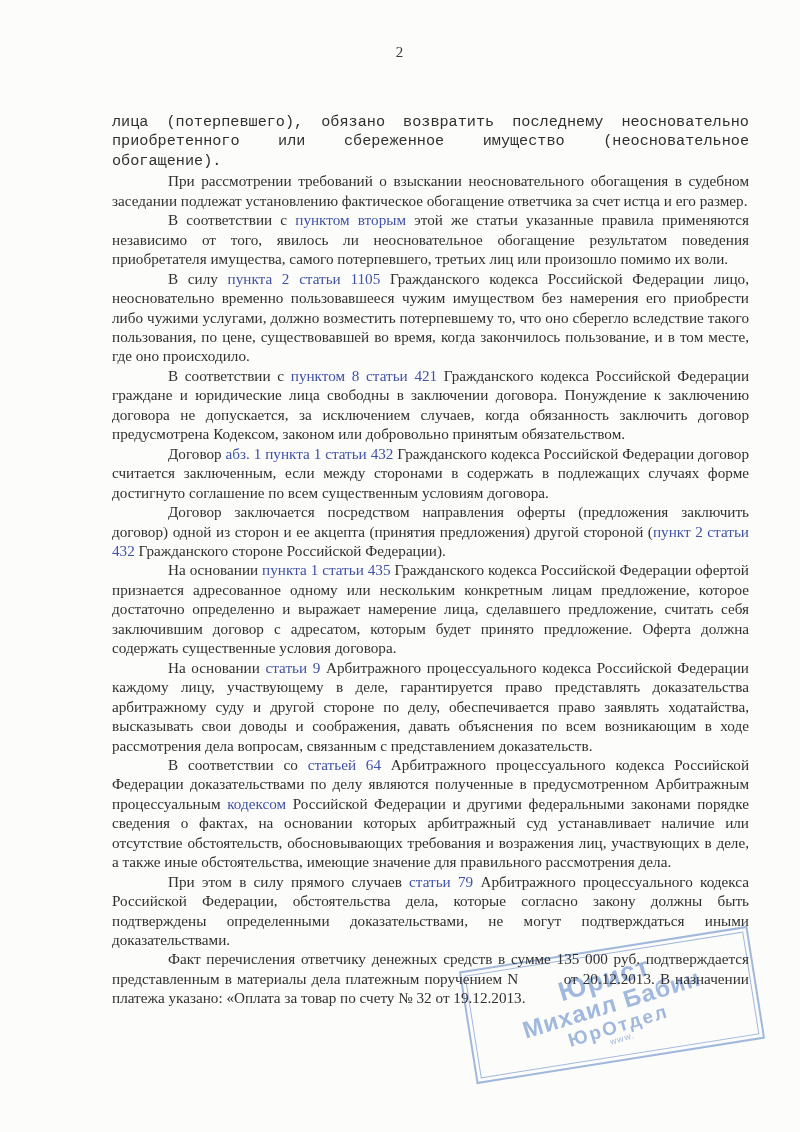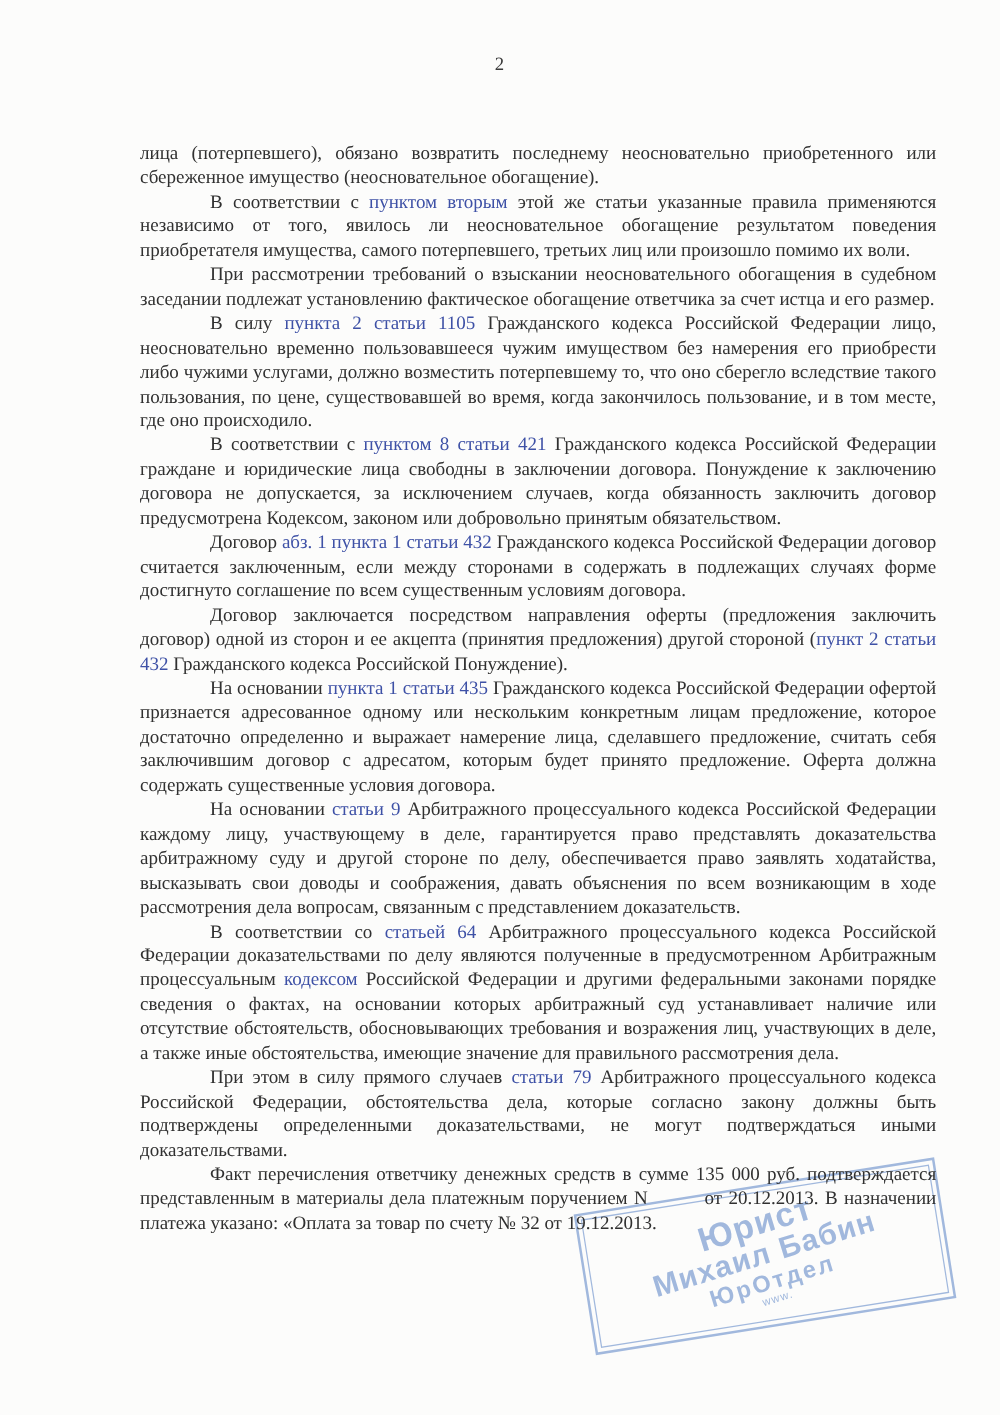--- a/index.html
+++ b/index.html
@@ -34,21 +34,21 @@
     z-index: 2;
     text-align: justify;
     font-size: 15.2px;
     line-height: 19.45px;
     color: var(--text-color);
   }
   .doc-body p {
     margin: 0;
     text-indent: 56px;
   }
-  .doc-body p.no-indent { text-indent: 0; }
+  .doc-body p.no-indent { text-indent: 0; font-family: Liberation Mono, monospace; }
   .ref { color: var(--link-color); }
   
   .stamp {
     position: absolute;
     left: 466px; top: 948px;
     width: 292px; height: 114px;
     transform: rotate(-9deg);
     border: 2px solid var(--stamp-color);
     opacity: 0.72;
     z-index: 1;
@@ -80,26 +80,26 @@
 </style>
 </head>
 <body>
 
 <div class="page">
 
   <div class="page-number">2</div>
 
   <div class="doc-body">
       <p class="no-indent"><span>лица (потерпевшего), обязано возвратить последнему неосновательно приобретенного или сбереженное имущество (неосновательное обогащение).</span></p>
+      <p><span>При рассмотрении требований о взыскании неосновательного обогащения в судебном заседании подлежат установлению фактическое обогащение ответчика за счет истца и его размер.</span></p>
       <p><span>В соответствии с </span><span class="ref">пунктом вторым</span><span> этой же статьи указанные правила применяются независимо от того, явилось ли неосновательное обогащение результатом поведения приобретателя имущества, самого потерпевшего, третьих лиц или произошло помимо их воли.</span></p>
-      <p><span>При рассмотрении требований о взыскании неосновательного обогащения в судебном заседании подлежат установлению фактическое обогащение ответчика за счет истца и его размер.</span></p>
       <p><span>В силу </span><span class="ref">пункта 2 статьи 1105</span><span> Гражданского кодекса Российской Федерации лицо, неосновательно временно пользовавшееся чужим имуществом без намерения его приобрести либо чужими услугами, должно возместить потерпевшему то, что оно сберегло вследствие такого пользования, по цене, существовавшей во время, когда закончилось пользование, и в том месте, где оно происходило.</span></p>
       <p><span>В соответствии с </span><span class="ref">пунктом 8 статьи 421</span><span> Гражданского кодекса Российской Федерации граждане и юридические лица свободны в заключении договора. Понуждение к заключению договора не допускается, за исключением случаев, когда обязанность заключить договор предусмотрена Кодексом, законом или добровольно принятым обязательством.</span></p>
       <p><span>Договор </span><span class="ref">абз. 1 пункта 1 статьи 432</span><span> Гражданского кодекса Российской Федерации договор считается заключенным, если между сторонами в содержать в подлежащих случаях форме достигнуто соглашение по всем существенным условиям договора.</span></p>
-      <p><span>Договор заключается посредством направления оферты (предложения заключить договор) одной из сторон и ее акцепта (принятия предложения) другой стороной (</span><span class="ref">пункт 2 статьи 432</span><span> Гражданского кодекса Российской Понуждение).</span></p>
+      <p><span>Договор заключается посредством направления оферты (предложения заключить договор) одной из сторон и ее акцепта (принятия предложения) другой стороной (</span><span class="ref">пункт 2 статьи 432</span><span> Гражданского стороне Российской Федерации).</span></p>
       <p><span>На основании </span><span class="ref">пункта 1 статьи 435</span><span> Гражданского кодекса Российской Федерации офертой признается адресованное одному или нескольким конкретным лицам предложение, которое достаточно определенно и выражает намерение лица, сделавшего предложение, считать себя заключившим договор с адресатом, которым будет принято предложение. Оферта должна содержать существенные условия договора.</span></p>
       <p><span>На основании </span><span class="ref">статьи 9</span><span> Арбитражного процессуального кодекса Российской Федерации каждому лицу, участвующему в деле, гарантируется право представлять доказательства арбитражному суду и другой стороне по делу, обеспечивается право заявлять ходатайства, высказывать свои доводы и соображения, давать объяснения по всем возникающим в ходе рассмотрения дела вопросам, связанным с представлением доказательств.</span></p>
       <p><span>В соответствии со </span><span class="ref">статьей 64</span><span> Арбитражного процессуального кодекса Российской Федерации доказательствами по делу являются полученные в предусмотренном Арбитражным процессуальным </span><span class="ref">кодексом</span><span> Российской Федерации и другими федеральными законами порядке сведения о фактах, на основании которых арбитражный суд устанавливает наличие или отсутствие обстоятельств, обосновывающих требования и возражения лиц, участвующих в деле, а также иные обстоятельства, имеющие значение для правильного рассмотрения дела.</span></p>
       <p><span>При этом в силу прямого случаев </span><span class="ref">статьи 79</span><span> Арбитражного процессуального кодекса Российской Федерации, обстоятельства дела, которые согласно закону должны быть подтверждены определенными доказательствами, не могут подтверждаться иными доказательствами.</span></p>
       <p><span>Факт перечисления ответчику денежных средств в сумме 135 000 руб. подтверждается представленным в материалы дела платежным поручением N&nbsp;&nbsp;&nbsp;&nbsp;&nbsp;&nbsp;&nbsp;&nbsp; от 20.12.2013. В назначении платежа указано: «Оплата за товар по счету № 32 от 19.12.2013.</span></p>
     </div>
 
   <div class="stamp">
     <div class="stamp-inner"></div>
     <div class="stamp-text">

